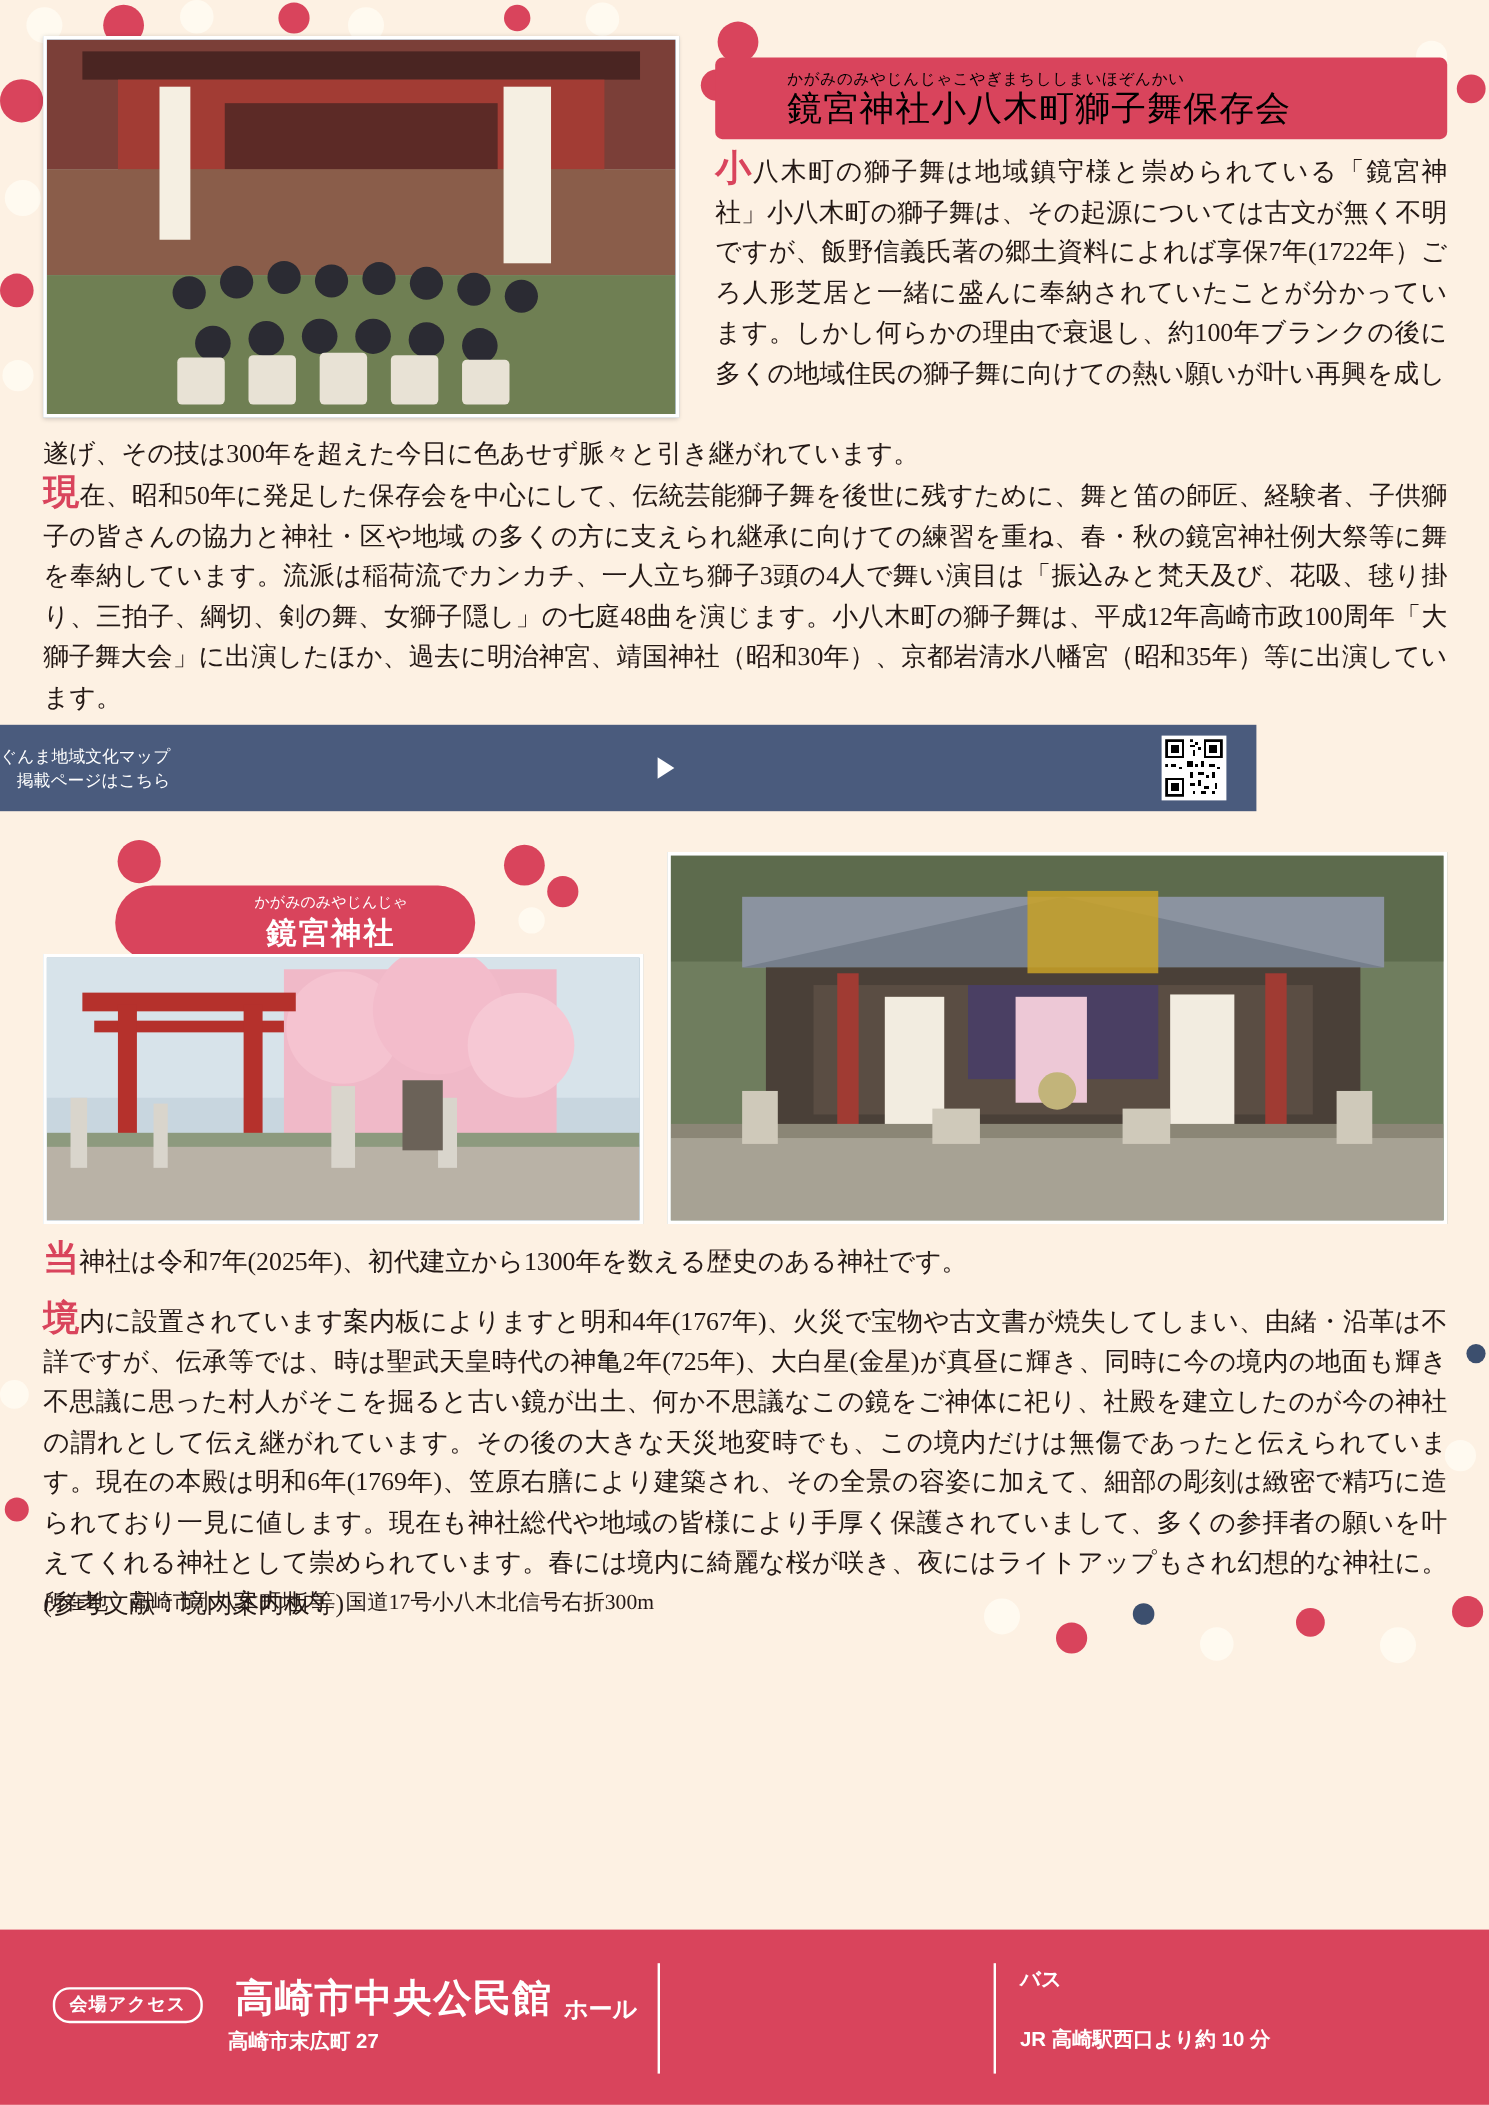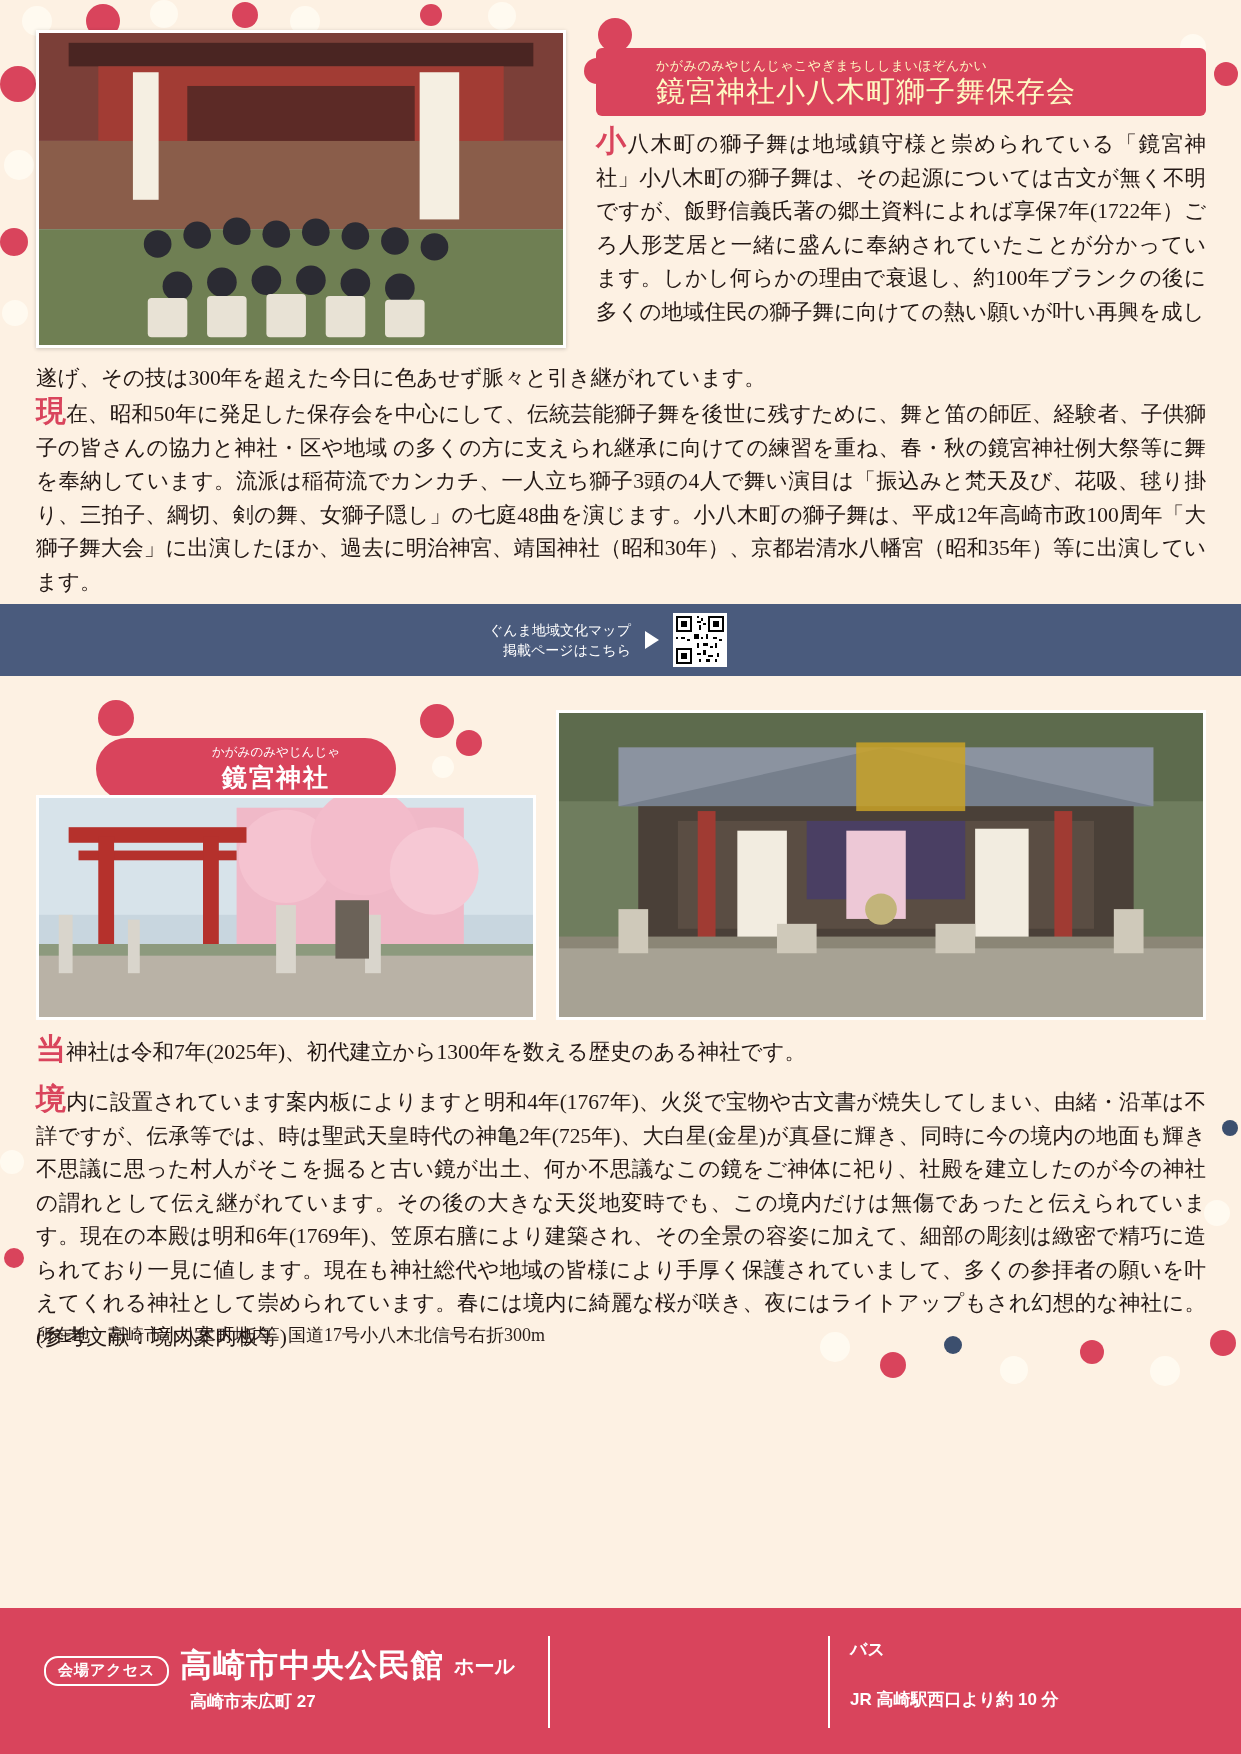--- a/index.html
+++ b/index.html
@@ -31,21 +31,21 @@
     overflow: hidden;
     background: #8ea9c1;
   }
 
   .title-banner {
     position: absolute;
     left: 596px; top: 48px;
     width: 610px; height: 68px;
     background: #d9445c;
     border-radius: 6px;
-    color: #fef9c3;
+    color: #000000;
     display: flex;
     flex-direction: column;
     justify-content: center;
     padding-left: 60px;
   }
   .title-banner .kana {
     font-size: 13px;
     font-family: "Liberation Sans", sans-serif;
     letter-spacing: .5px;
     margin-bottom: 1px;
@@ -81,25 +81,25 @@
     line-height: 1.56;
     text-align: justify;
   }
   #para-cont { top: 362px; }
   #para-2 { top: 396px; }
 
   
   .map-bar {
     position: absolute;
     left: 0; top: 604px;
-    width: 1241px; height: 72px;
+    width: 1047px; height: 72px;
     background: #4a5b7d;
     display: flex;
     align-items: center;
-    justify-content: center;
+    justify-content: space-between;
     padding-right: 25px;
   }
   .map-bar .label {
     color: #fff;
     font-family: "Liberation Sans", sans-serif;
     font-size: 14px;
     line-height: 1.45;
     text-align: right;
     margin-right: 14px;
   }
@@ -178,23 +178,23 @@
     left: 44px; top: 48px;
     border: 2px solid #fff;
     border-radius: 14px;
     padding: 3px 12px 4px;
     font-size: 15px;
     font-weight: bold;
     letter-spacing: 1px;
   }
   .venue {
     position: absolute;
-    left: 180px; top: 36px;
+    left: 196px; top: 36px;
     display: flex;
-    align-items: center;
+    align-items: flex-end;
   }
   .venue .name { font-size: 32px; font-weight: bold; letter-spacing: 1px; }
   .venue .sub { font-size: 20px; font-weight: bold; margin-left: 10px; }
   .venue-addr {
     position: absolute;
     left: 190px; top: 82px;
     font-size: 17px;
     font-weight: bold;
   }
   .divider {

